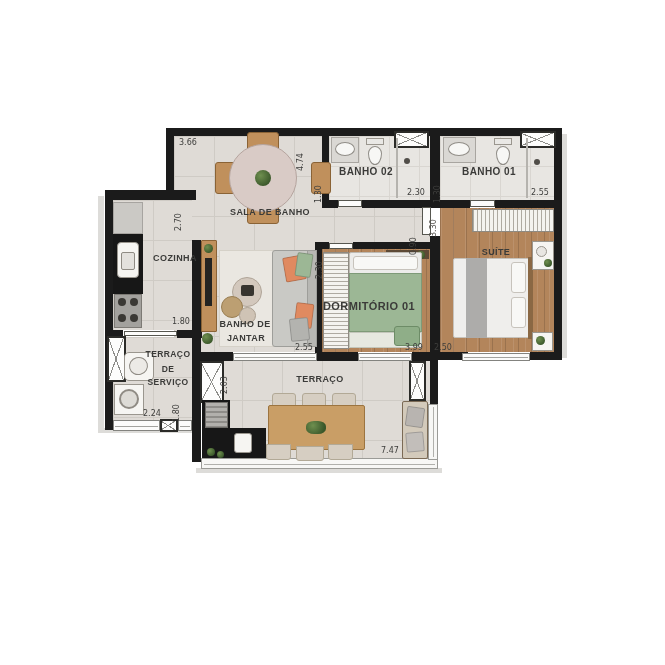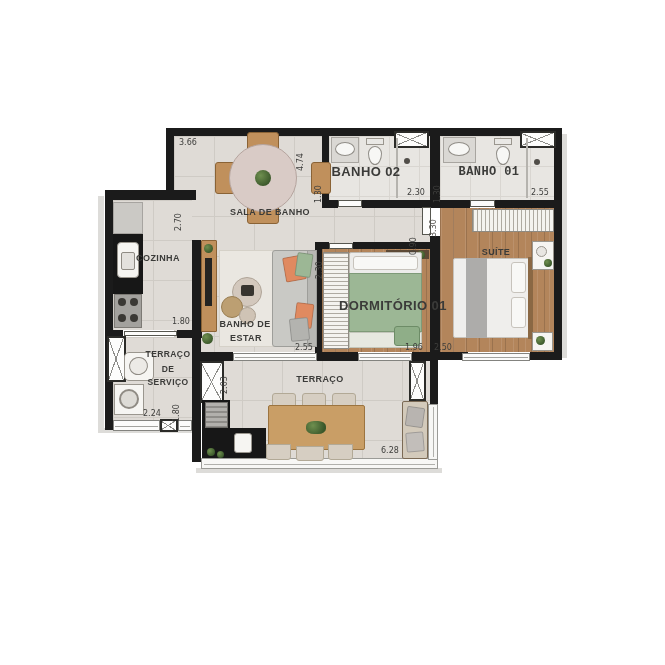--- a/index.html
+++ b/index.html
@@ -201,44 +201,44 @@
   <div class="furn" style="left:268px;top:405px;width:97px;height:45px;background:#c99e66;border:1px solid #9c7440;border-radius:2px;"></div>
   <div class="plant" style="left:306px;top:421px;width:20px;height:13px;border-radius:40%;"></div>
   <div class="furn" style="left:266px;top:444px;width:25px;height:16px;background:#d6cec2;border:1px solid #b2a996;border-radius:0 0 3px 3px;"></div>
   <div class="furn" style="left:296px;top:446px;width:28px;height:15px;background:#d6cec2;border:1px solid #b2a996;border-radius:0 0 3px 3px;"></div>
   <div class="furn" style="left:328px;top:444px;width:25px;height:16px;background:#d6cec2;border:1px solid #b2a996;border-radius:0 0 3px 3px;"></div>
   <div class="furn" style="left:402px;top:401px;width:26px;height:58px;background:#d3cabb;border:1px solid #7b6a55;border-radius:2px;"></div>
   <div class="cushion" style="left:406px;top:407px;width:18px;height:20px;background:#b8b4b0;transform:rotate(8deg);"></div>
   <div class="cushion" style="left:406px;top:432px;width:18px;height:20px;background:#c2beba;transform:rotate(-5deg);"></div>
 
   <div class="rlabel" style="left:200px;top:207px;width:140px;">SALA DE BANHO</div>
-  <div class="rlabel" style="left:331px;top:167px;width:70px;font-size:13px;">BANHO 02</div>
-  <div class="rlabel" style="left:454px;top:167px;width:70px;font-size:12px;font-family:Liberation Mono, monospace;">BANHO 01</div>
-  <div class="rlabel" style="left:123px;top:253px;width:70px;">COZINHA</div>
+  <div class="rlabel" style="left:331px;top:167px;width:70px;font-size:10px;">BANHO 02</div>
+  <div class="rlabel" style="left:454px;top:167px;width:70px;font-size:10px;">BANHO 01</div>
+  <div class="rlabel" style="left:140px;top:253px;width:70px;">COZINHA</div>
   <div class="rlabel" style="left:210px;top:319px;width:70px;">BANHO DE</div>
-  <div class="rlabel" style="left:211px;top:333px;width:70px;">ESTAR</div>
-  <div class="rlabel" style="left:323px;top:301px;width:86px;font-size:13px;padding-left:16px;">DORMITÓRIO 01</div>
+  <div class="rlabel" style="left:211px;top:333px;width:70px;">JANTAR</div>
+  <div class="rlabel" style="left:323px;top:301px;width:86px;font-size:11px;">DORMITÓRIO 01</div>
   <div class="rlabel" style="left:471px;top:247px;width:50px;">SUÍTE</div>
   <div class="rlabel" style="left:140px;top:349px;width:56px;font-size:8.5px;">TERRAÇO</div>
   <div class="rlabel" style="left:140px;top:364px;width:56px;font-size:8.5px;">DE</div>
   <div class="rlabel" style="left:140px;top:377px;width:56px;font-size:8.5px;">SERVIÇO</div>
   <div class="rlabel" style="left:290px;top:374px;width:60px;">TERRAÇO</div>
 
   <div class="dim" style="left:179px;top:138px;">3.66</div>
   <div class="dim dimv" style="left:305px;top:162px;">4.74</div>
   <div class="dim dimv" style="left:323px;top:194px;">1.30</div>
   <div class="dim" style="left:407px;top:188px;">2.30</div>
   <div class="dim dimv" style="left:442px;top:194px;">1.30</div>
   <div class="dim" style="left:531px;top:188px;">2.55</div>
   <div class="dim dimv" style="left:183px;top:222px;">2.70</div>
   <div class="dim" style="left:172px;top:317px;">1.80</div>
   <div class="dim" style="left:295px;top:343px;">2.55</div>
   <div class="dim dimv" style="left:324px;top:270px;">2.30</div>
-  <div class="dim" style="left:405px;top:343px;">1.96</div>
+  <div class="dim" style="left:405px;top:343px;">3.99</div>
   <div class="dim dimv" style="left:418px;top:246px;">0.90</div>
   <div class="dim dimv" style="left:438px;top:228px;color:#55524d;">3.30</div>
   <div class="dim" style="left:434px;top:343px;text-align:right;">2.50</div>
   <div class="dim" style="left:143px;top:409px;">2.24</div>
   <div class="dim dimv" style="left:181px;top:413px;">1.80</div>
   <div class="dim dimv" style="left:229px;top:385px;">2.03</div>
-  <div class="dim" style="left:381px;top:446px;">6.28</div>
+  <div class="dim" style="left:381px;top:446px;">7.47</div>
 
 </div>
 
 </body></html>

